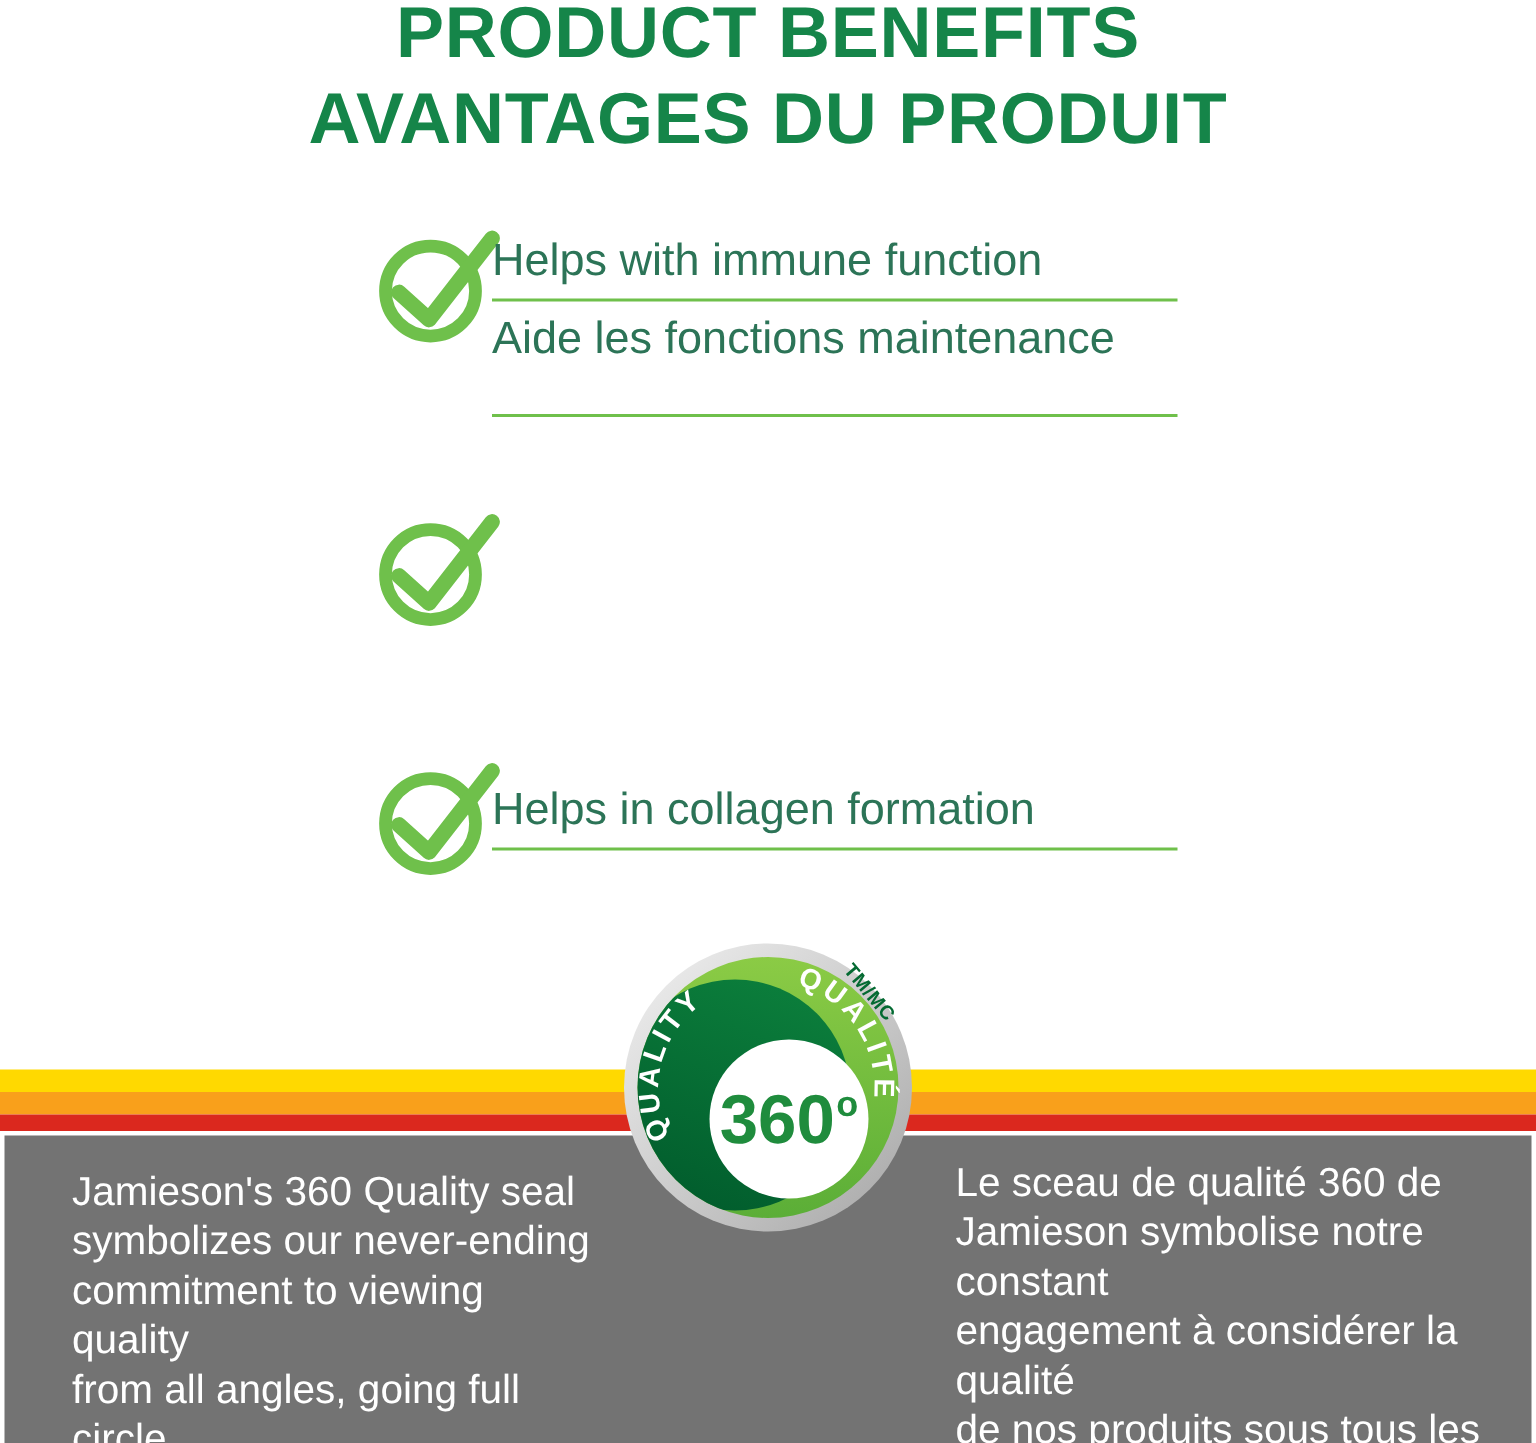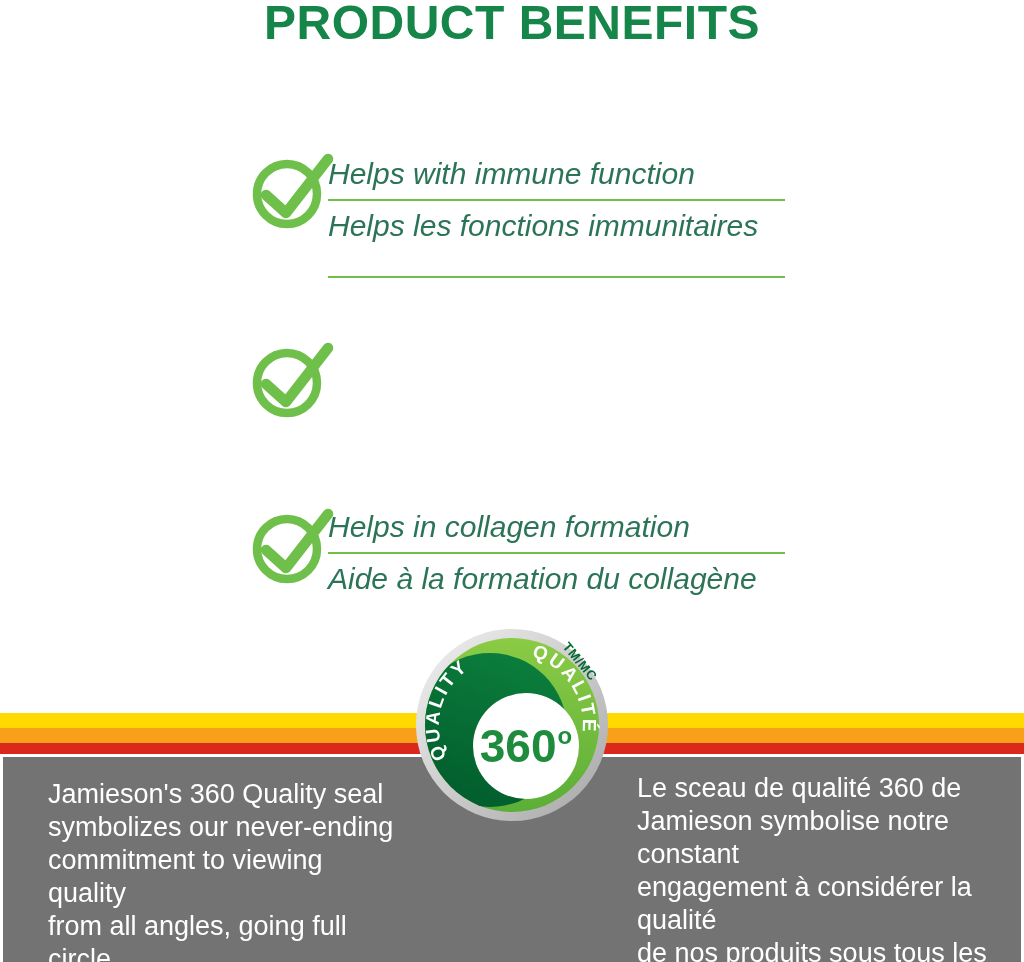--- a/index.html
+++ b/index.html
@@ -17,21 +17,21 @@
   }
   .title-line{
     margin:0;font-size:48px;line-height:57px;font-weight:bold;letter-spacing:.5px;
   }
 
   
   .benefit{position:absolute;left:246px;}
   .check{position:absolute;left:0;width:88px;height:84px;}
   .check .ring{fill:none;stroke:#6FC04B;stroke-width:8.5;}
   .check .tick{fill:none;stroke:#6FC04B;stroke-width:10.5;stroke-linecap:round;stroke-linejoin:round;}
-  .btext{position:absolute;left:82px;width:480px;font-style:italic;}
+  .btext{position:absolute;left:82px;width:480px;}
   .btext .en,.btext .fr{
     font-size:30px;line-height:35px;color:#2C7457;white-space:pre-line;
   }
   .divider{height:2px;width:457px;background:#6FC04B;margin:8px 0 7px 0;}
 
   
   .stripe{position:absolute;left:0;width:1024px;}
   .stripe-yellow{top:713px;height:15px;background:#FFD900;}
   .stripe-orange{top:728px;height:15px;background:#F9A01B;}
   .stripe-red{top:743px;height:11px;background:#DB281E;}
@@ -51,55 +51,55 @@
   .seal-tm{font-weight:bold;fill:#046A32;font-size:13px;letter-spacing:.5px;
     font-family:"Liberation Sans", sans-serif;}
 </style>
 </head>
 <body>
 
 <div class="page">
 
   <header class="title-block">
     <h1 class="title-line">PRODUCT BENEFITS</h1>
+    <h1 class="title-line">AVANTAGES DU PRODUIT</h1>
   </header>
 
   <section>
 
     <div class="benefit" style="top:150px">
       <svg class="check" style="top:0" viewBox="0 0 88 84">
         <circle class="ring" cx="41" cy="44" r="30"></circle>
         <path class="tick" d="M 20 45 L 40 63 L 82 9"></path>
       </svg>
       <div class="btext" style="top:6px">
         <div class="en">Helps with immune function</div>
         <div class="divider"></div>
-        <div class="fr">Helps les fonctions immunitaires</div>
+        <div class="fr">Aide les fonctions maintenance</div>
       </div>
     </div>
 
     <div class="benefit" style="top:263px">
       <svg class="check" style="top:76px" viewBox="0 0 88 84">
         <circle class="ring" cx="41" cy="44" r="30"></circle>
         <path class="tick" d="M 20 45 L 40 63 L 82 9"></path>
       </svg>
       <div class="btext" style="top:5px">
         <div class="divider"></div>
       </div>
     </div>
 
     <div class="benefit" style="top:505px">
       <svg class="check" style="top:0" viewBox="0 0 88 84">
         <circle class="ring" cx="41" cy="44" r="30"></circle>
         <path class="tick" d="M 20 45 L 40 63 L 82 9"></path>
       </svg>
-      <div class="btext" style="top:4px">
+      <div class="btext" style="top:17px">
         <div class="en">Helps in collagen formation</div>
         <div class="divider"></div>
-        <div class="fr">Aide à la formation du collagène</div>
       </div>
     </div>
 
   </section>
 
   <section>
     <div class="stripe stripe-yellow"></div>
     <div class="stripe stripe-orange"></div>
     <div class="stripe stripe-red"></div>
 

